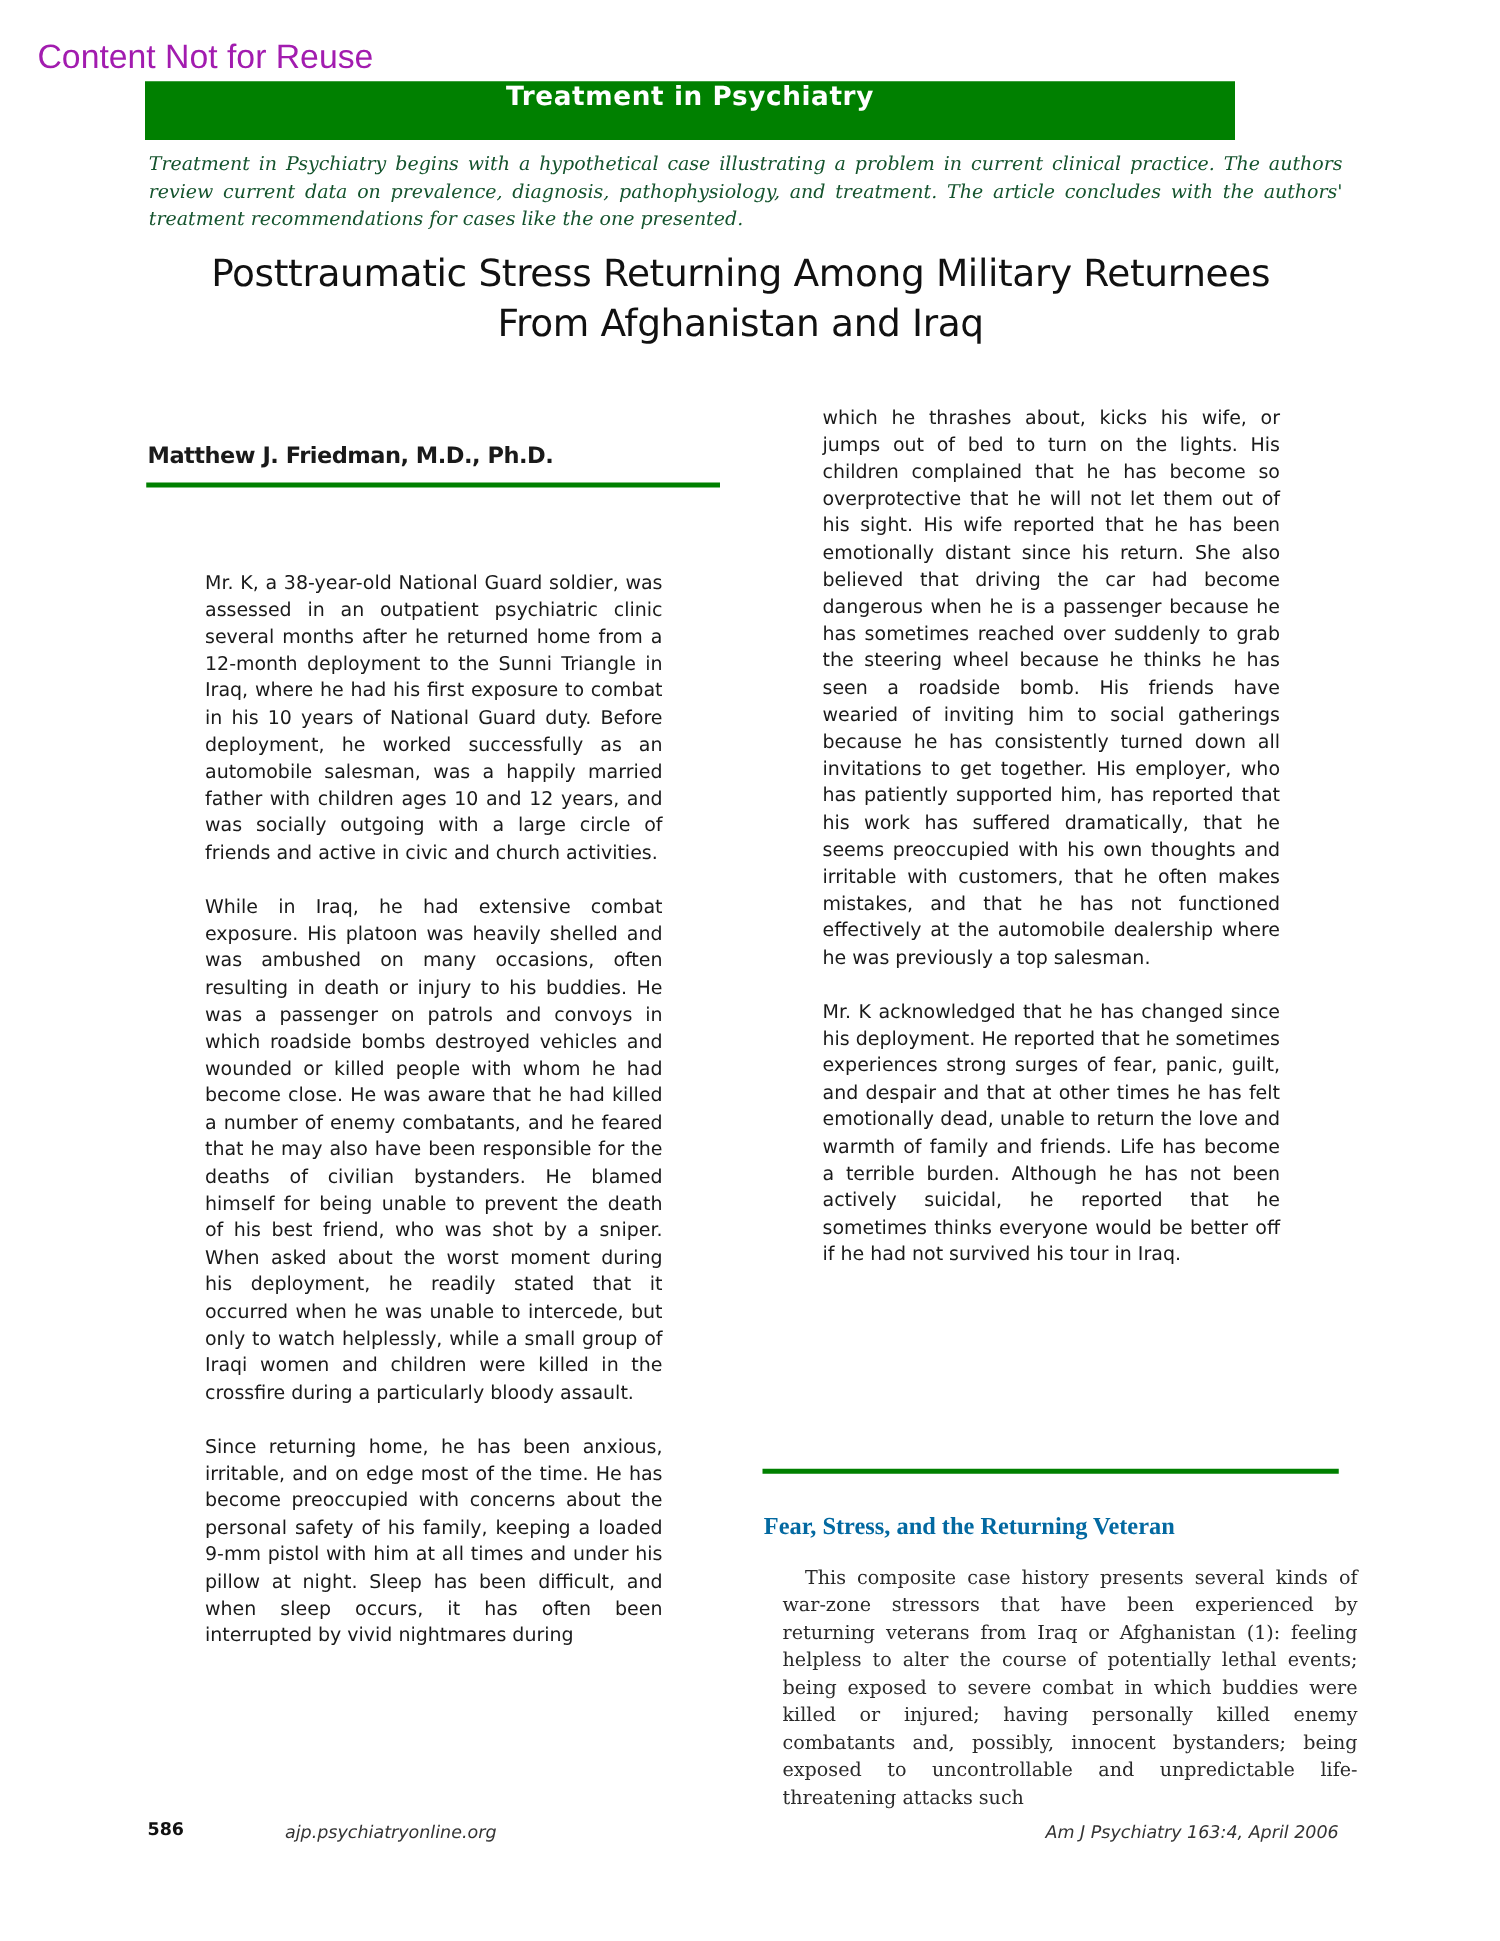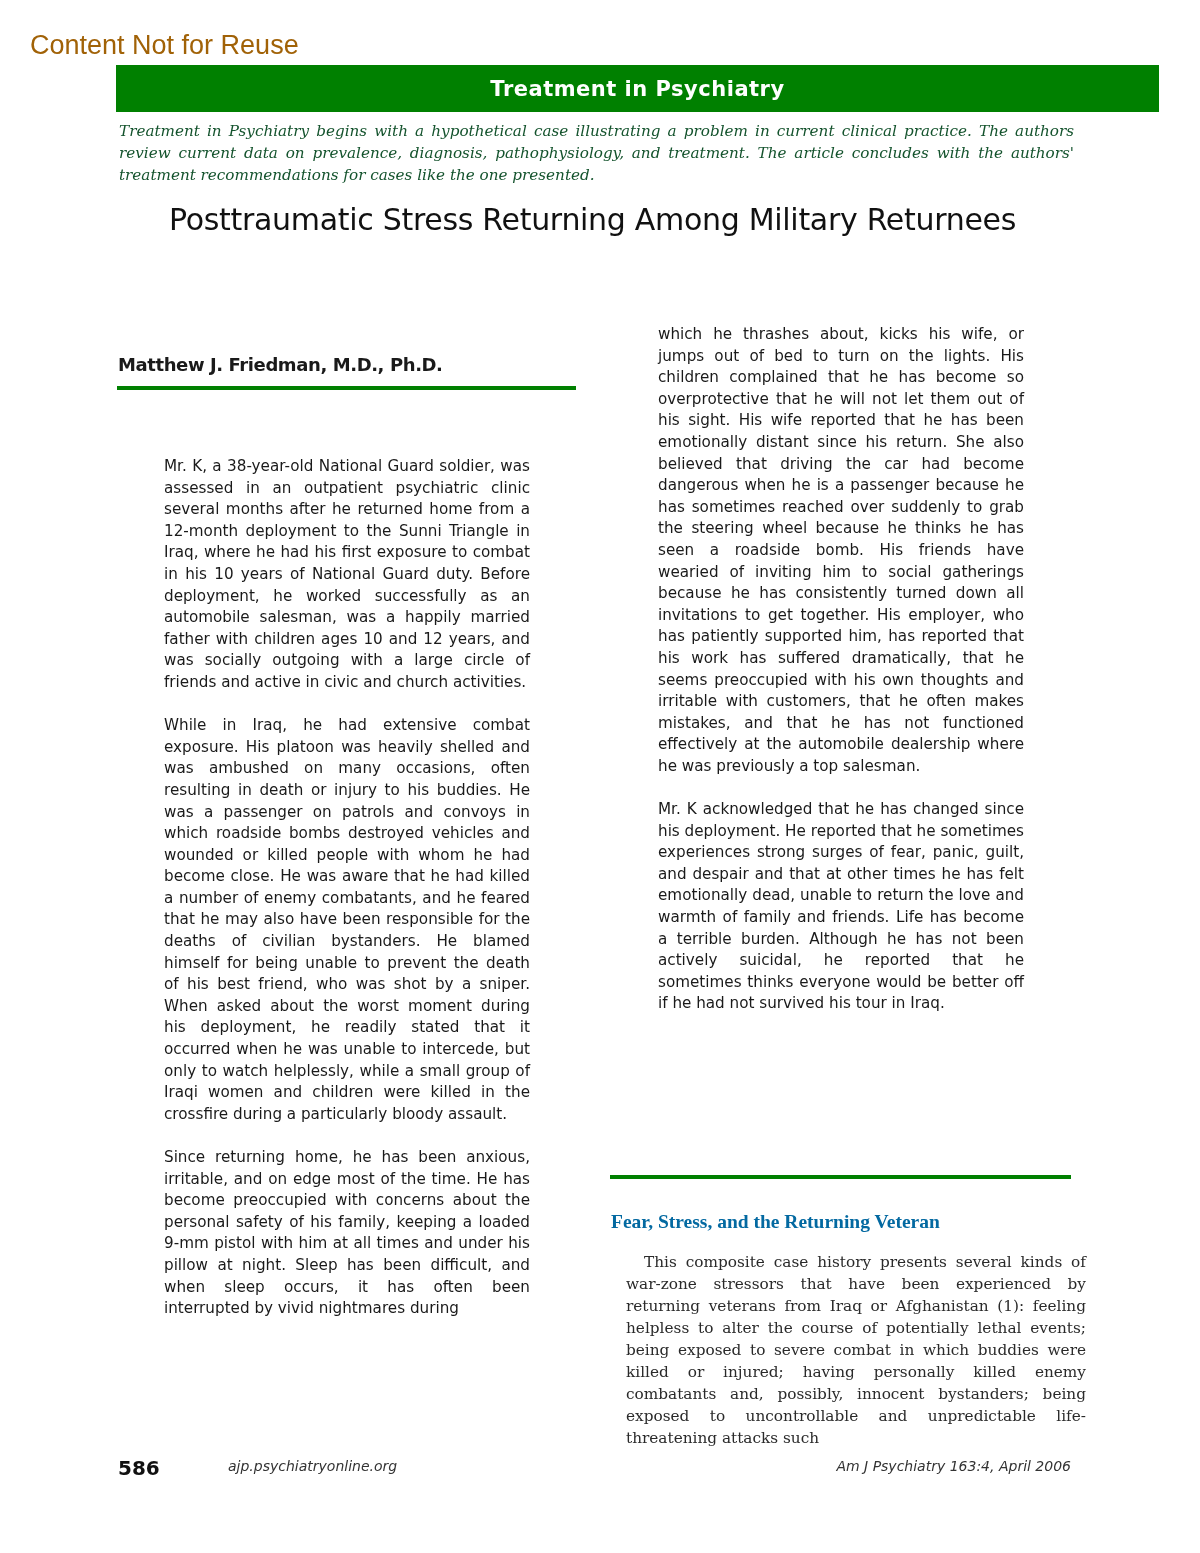--- a/index.html
+++ b/index.html
@@ -1,49 +1,50 @@
 <!DOCTYPE html>
 <html><head>
 <meta charset="utf-8">
 <style>
   html, body { margin: 0; padding: 0; background: #ffffff; }
   body { width: 1200px; height: 1553px; position: relative; overflow: hidden; color: #1a1a1a; }
-  .watermark { position: absolute; left: 30px; top: 30px; font-family: "Liberation Sans", sans-serif; font-size: 27px; color: #a16207; }
-  .banner { position: absolute; left: 116px; top: 65px; width: 1043px; height: 47px; background: #008000; display: flex; align-items: center; justify-content: center; }
+  .watermark { position: absolute; left: 30px; top: 30px; font-family: "Liberation Sans", sans-serif; font-size: 27px; color: #a21caf; }
+  .banner { position: absolute; left: 116px; top: 65px; width: 872px; height: 47px; background: #008000; display: flex; align-items: flex-start; justify-content: center; }
   .banner span { color: #ffffff; font-family: "DejaVu Sans", sans-serif; font-weight: bold; font-size: 21px; letter-spacing: 0.5px; }
   .intro { position: absolute; left: 119px; top: 120px; width: 955px; font-family: "DejaVu Serif", serif; font-style: italic; font-size: 15.2px; line-height: 22px; color: #14532d; text-align: justify; }
   .title { position: absolute; left: 110px; top: 200px; width: 965px; text-align: center; font-family: "DejaVu Sans", sans-serif; font-size: 30px; line-height: 40px; color: #111; letter-spacing: -0.3px; }
   .author { position: absolute; left: 118px; top: 326px; font-family: "DejaVu Sans", sans-serif; font-weight: bold; font-size: 18px; color: #1a1a1a; letter-spacing: -0.4px; margin-top: 28px; }
   .rule { position: absolute; height: 4px; background: #008000; }
   .rule.left { left: 117px; top: 386px; width: 459px; }
   .rule.right { left: 610px; top: 1175px; width: 461px; }
   .case { position: absolute; font-family: "DejaVu Sans", sans-serif; font-size: 15.2px; line-height: 21.6px; color: #1a1a1a; text-align: justify; }
   .case p { margin: 0 0 21.6px 0; }
   .case.col1 { left: 164px; top: 432px; width: 366px; margin-top: 24px; }
   .case.col2 { left: 658px; top: 324px; width: 366px; }
   .section-head { position: absolute; left: 611px; top: 1211px; font-family: Liberation Serif, serif; font-weight: bold; font-size: 19.5px; color: #0369a1; }
   .body-text { position: absolute; left: 611px; top: 1251px; width: 460px; font-family: "DejaVu Serif", serif; font-size: 15.3px; line-height: 22px; color: #2a2a2a; text-align: justify; text-indent: 18px; margin-left: 15px; }
   .footer { position: absolute; top: 1458px; font-family: "DejaVu Sans", sans-serif; font-size: 14px; color: #333; }
-  .footer.page { left: 118px; font-weight: bold; font-size: 20px; top: 1456px; color: #111; }
+  .footer.page { left: 118px; font-weight: bold; font-size: 14px; top: 1456px; color: #111; }
   .footer.url { left: 228px; font-style: italic; }
   .footer.cite { right: 129px; font-style: italic; }
 </style>
 </head>
 <body>
 
 <div class="watermark">Content Not for Reuse</div>
 
 <div class="banner">
   <span>Treatment in Psychiatry</span>
 </div>
 
 <div class="intro">Treatment in Psychiatry begins with a hypothetical case illustrating a problem in current clinical practice. The authors review current data on prevalence, diagnosis, pathophysiology, and treatment. The article concludes with the authors' treatment recommendations for cases like the one presented.</div>
 
 <div class="title">
   <div>Posttraumatic Stress Returning Among Military Returnees</div>
+  <div>From Afghanistan and Iraq</div>
 </div>
 
 <div class="author">Matthew J. Friedman, M.D., Ph.D.</div>
 
 <div class="rule left"></div>
 
 <div class="case col1">
   <p>Mr. K, a 38-year-old National Guard soldier, was assessed in an outpatient psychiatric clinic several months after he returned home from a 12-month deployment to the Sunni Triangle in Iraq, where he had his first exposure to combat in his 10 years of National Guard duty. Before deployment, he worked successfully as an automobile salesman, was a happily married father with children ages 10 and 12 years, and was socially outgoing with a large circle of friends and active in civic and church activities.</p>
   <p>While in Iraq, he had extensive combat exposure. His platoon was heavily shelled and was ambushed on many occasions, often resulting in death or injury to his buddies. He was a passenger on patrols and convoys in which roadside bombs destroyed vehicles and wounded or killed people with whom he had become close. He was aware that he had killed a number of enemy combatants, and he feared that he may also have been responsible for the deaths of civilian bystanders. He blamed himself for being unable to prevent the death of his best friend, who was shot by a sniper. When asked about the worst moment during his deployment, he readily stated that it occurred when he was unable to intercede, but only to watch helplessly, while a small group of Iraqi women and children were killed in the crossfire during a particularly bloody assault.</p>
   <p>Since returning home, he has been anxious, irritable, and on edge most of the time. He has become preoccupied with concerns about the personal safety of his family, keeping a loaded 9-mm pistol with him at all times and under his pillow at night. Sleep has been difficult, and when sleep occurs, it has often been interrupted by vivid nightmares during</p>

